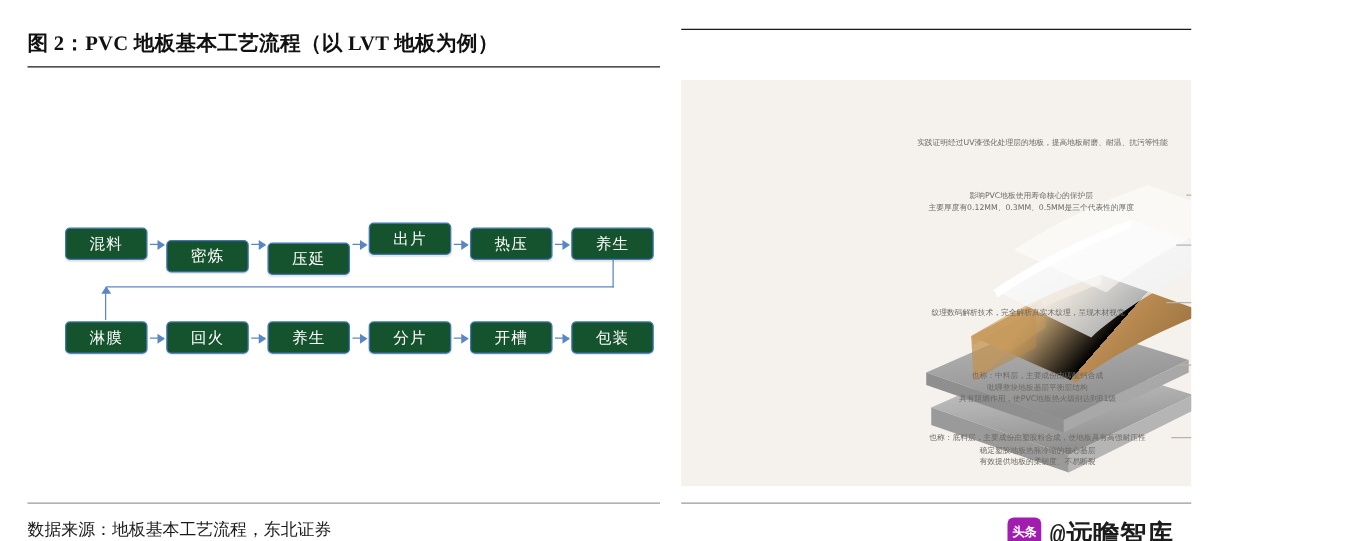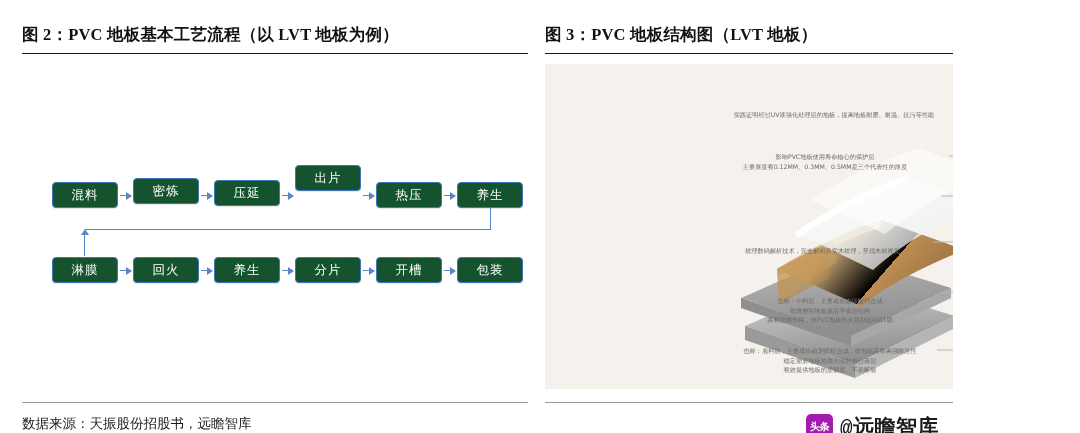--- a/index.html
+++ b/index.html
@@ -176,23 +176,23 @@
 
 <div class="page">
 
   <div class="panel panel-left">
     <div class="fig-title">图 2：PVC 地板基本工艺流程（以 LVT 地板为例）</div>
     <hr class="rule">
 
     <div class="flow-area">
 
       <div class="node" style="left:30px;  top:118px;">混料</div>
-      <div class="node" style="left:111px; top:114px;">密炼</div>
-      <div class="node" style="left:192px; top:116px;">压延</div>
-      <div class="node" style="left:273px; top:101px;">出片</div>
+      <div class="node" style="left:111px; top:128px;">密炼</div>
+      <div class="node" style="left:192px; top:130px;">压延</div>
+      <div class="node" style="left:273px; top:114px;">出片</div>
       <div class="node" style="left:354px; top:118px;">热压</div>
       <div class="node" style="left:435px; top:118px;">养生</div>
 
       <div class="arrow" style="left:98px;  top:131px; width:11px;"></div>
       <div class="arrow" style="left:179px; top:131px; width:11px;"></div>
       <div class="arrow" style="left:260px; top:131px; width:11px;"></div>
       <div class="arrow" style="left:341px; top:131px; width:11px;"></div>
       <div class="arrow" style="left:422px; top:131px; width:11px;"></div>
 
       <div class="node" style="left:30px;  top:193px;">淋膜</div>
@@ -207,25 +207,24 @@
       <div class="arrow" style="left:260px; top:206px; width:11px;"></div>
       <div class="arrow" style="left:341px; top:206px; width:11px;"></div>
       <div class="arrow" style="left:422px; top:206px; width:11px;"></div>
 
       <div class="connector" style="left:468px; top:144px; width:1.4px; height:22px; background:#5b86c6; border:none;"></div>
       <div class="connector" style="left:63px;  top:165px; width:406px; height:1.4px; background:#5b86c6; border:none;"></div>
       <div class="connector arrow-up" style="left:62px; top:166px; width:1.4px; height:26px; background:#5b86c6; border:none;"></div>
     </div>
 
     <hr class="rule-bottom">
-    <div class="source">数据来源：天振股份招股书，远瞻智库</div>
+    <div class="source">数据来源：地板基本工艺流程，东北证券</div>
   </div>
 
   <div class="panel panel-right">
-    <div class="fig-title">图 3：PVC 地板结构图（LVT 地板）</div>
     <hr class="rule">
 
     <div class="illus">
 
       <svg width="506" height="325" viewBox="0 0 506 325" style="position:absolute;left:0;top:0;">
         <defs>
           <linearGradient id="gwood" x1="0" y1="0" x2="1" y2="0.4">
             <stop offset="0%" stop-color="#caa26a"></stop>
             <stop offset="35%" stop-color="#d8b682"></stop>
             <stop offset="70%" stop-color="#b8takes"></stop>

